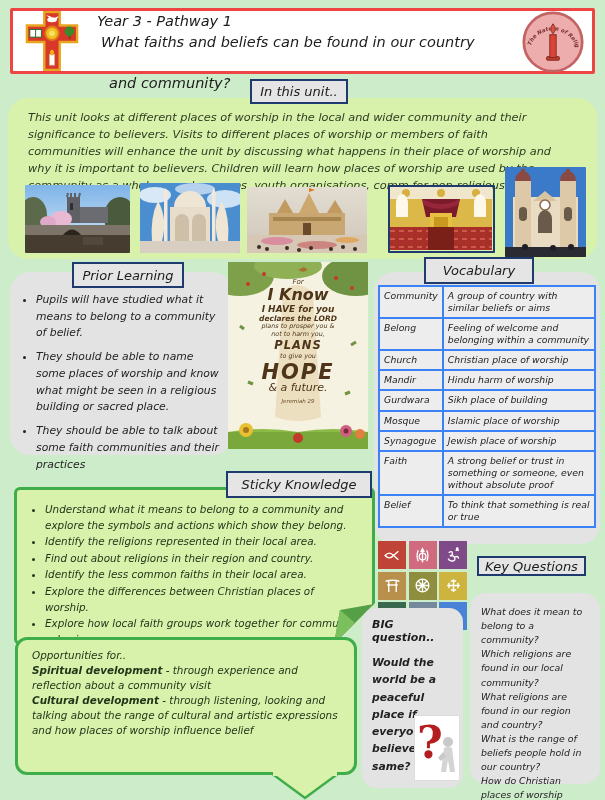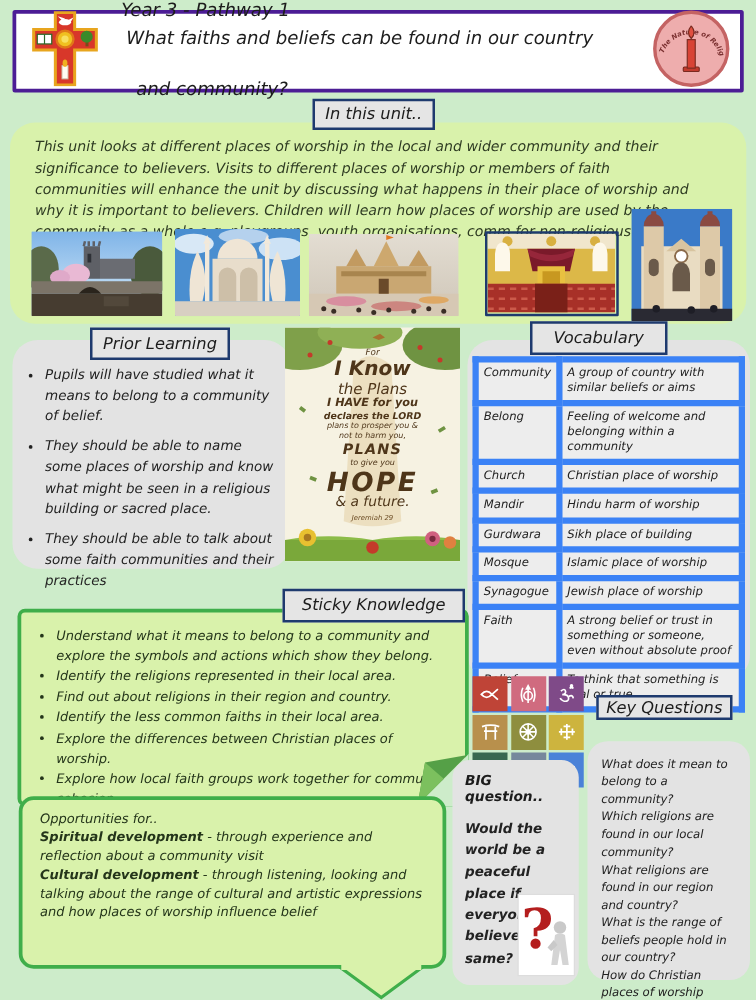--- a/index.html
+++ b/index.html
@@ -2,21 +2,21 @@
 <html><head>
 <meta charset="utf-8">
 <style>
   * { margin:0; padding:0; box-sizing:border-box; }
   html,body { width:605px; height:800px; }
   body { font-family:"DejaVu Sans", sans-serif; background:#cdecca; position:relative; overflow:hidden; }
   .abs { position:absolute; }
   .page { position:absolute; inset:0; background:#cdecca; }
 
   
-  .header { left:10px; top:8px; width:585px; height:66px; background:#fff; border:3px solid #4c1d95; border-radius:2px; display:flex; align-items:center; }
+  .header { left:10px; top:8px; width:585px; height:66px; background:#fff; border:3px solid #ef4444; border-radius:2px; display:flex; align-items:flex-start; }
   .header-title { margin-left:18px; color:#1c1c1c; font-style:italic; line-height:1.45; font-size:14.5px; }
   .header-title .l2 { padding-left:4px; }
   .header-title .l3 { padding-left:12px;margin-top:20px; }
   .cross-wrap { margin-left:12px; flex:0 0 auto; }
   .logo-wrap { margin-left:auto; margin-right:8px; flex:0 0 auto; }
 
   
   .sec-label { background:#e5e5e5; border:2.5px solid #1e3a6e; display:flex; align-items:center; justify-content:center; font-size:13px; font-style:italic; color:#1c1c1c; z-index:5; }
 
   
@@ -42,21 +42,21 @@
   .a6 { font-size:11.5px; font-weight:bold; letter-spacing:1px; }
   .a7 { font-size:6.4px; }
   .a8 { font-size:21px; font-weight:bold; letter-spacing:2px; }
   .a9 { font-size:11px; margin-top:-3px; }
   .a10 { font-size:5.5px; margin-top:4px; color:#6a4a22; }
   .art-deco { position:absolute; inset:0; z-index:1; }
 
   
   .vocab-bg { left:374px; top:272px; width:226px; height:272px; background:#e3e3e3; border-radius:20px; }
   .vocab-table { left:378px; top:285px; width:218px; border-collapse:collapse; }
-  .vocab-table td { border:5px solid #3b82f6; background:#ededed; font-size:9.3px; font-style:italic; color:#222; padding:3px 4px; line-height:1.3; vertical-align:top; }
+  .vocab-table td { border:2px solid #3b82f6; background:#ededed; font-size:9.3px; font-style:italic; color:#222; padding:3px 4px; line-height:1.3; vertical-align:top; }
   .vocab-table td.term { width:62px; }
 
   
   .sticky-box { left:14px; top:487px; width:361px; height:158px; background:#d9f2ab; border:3px solid #3fae4a; border-radius:6px; }
   .sticky-box ul { margin:12px 12px 0 28px; }
   .sticky-box li { font-size:10.4px; font-style:italic; color:#24351a; line-height:1.5; margin-bottom:1px; }
   .fold { position:absolute; right:-3px; bottom:-3px; }
 
   
   .symbols { left:378px; top:541px; width:90px; display:grid; grid-template-columns:repeat(3,28px); grid-auto-rows:28px; gap:2.5px; }
@@ -268,21 +268,20 @@
       <circle cx="18" cy="168" r="7" fill="#e8c030"></circle>
         <circle cx="18" cy="168" r="3" fill="#a87820"></circle>
       <circle cx="118" cy="169" r="6" fill="#d06080"></circle>
         <circle cx="118" cy="169" r="2.5" fill="#7a2a40"></circle>
       <circle cx="132" cy="172" r="5" fill="#e08040"></circle>
       <circle cx="70" cy="176" r="5" fill="#c43a2a"></circle>
       <path d="M12,64 l4,3 M128,80 l-5,3 M20,120 l5,2 M122,130 l-5,2" stroke="#6f9342" stroke-width="3"></path>
     </svg>
     <span class="tline a0">For</span>
     <span class="tline a1">I Know</span>
-    <span class="tline a2">the Plans</span>
     <span class="tline a3">I HAVE for you</span>
     <span class="tline a4">declares the LORD</span>
     <span class="tline a5">plans to prosper you &amp; not to harm you,</span>
     <span class="tline a6">PLANS</span>
     <span class="tline a7">to give you</span>
     <span class="tline a8">HOPE</span>
     <span class="tline a9">&amp; a future.</span>
     <span class="tline a10">Jeremiah 29</span>
   </div>
 

